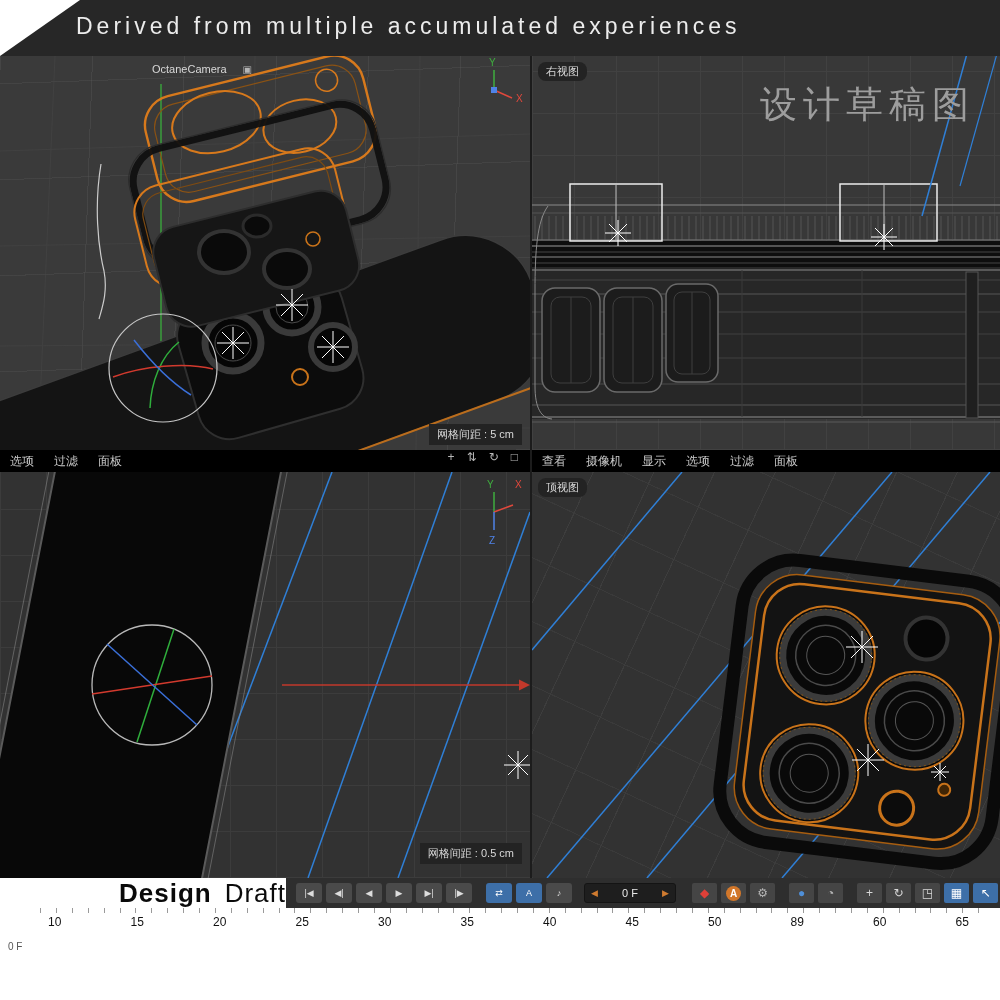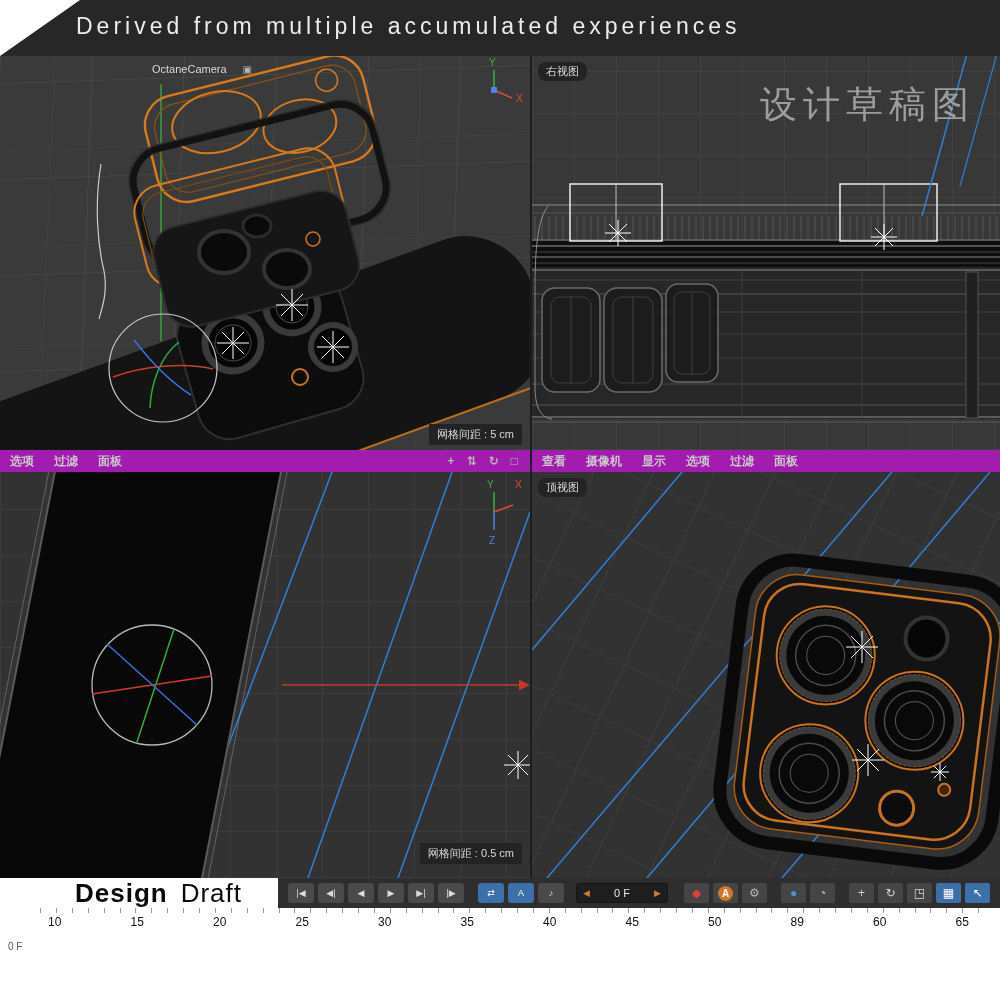--- a/index.html
+++ b/index.html
@@ -32,31 +32,31 @@
 
   .vlabel{position:absolute;left:6px;top:6px;background:#232323;color:#dcdcdc;font-size:11px;
           padding:2px 8px;border-radius:8px;}
   .grid-tag{position:absolute;right:8px;background:#232323;color:#d8d8d8;font-size:11px;padding:3px 8px;}
   .grid-tag.tl{bottom:5px;} .grid-tag.bl{bottom:14px;}
   .cam-label{position:absolute;left:152px;top:7px;color:#d8d8d8;font-size:11px;display:flex;gap:16px;align-items:center;}
   .cam-ico{color:#b5b5b5;font-size:10px;}
   .sketch-title{position:absolute;right:25px;top:24px;font-size:37px;color:#9d9d9d;letter-spacing:6px;}
 
   
-  .menubar{position:absolute;top:450px;height:22px;background:#a21caf;display:flex;align-items:center;
-           font-size:12px;color:#c9c9c9;font-weight:bold;}
+  .menubar{position:absolute;top:450px;height:22px;background:#000000;display:flex;
+           font-size:12px;color:#c9c9c9;}
   .mb-left{left:0;width:530px;} .mb-right{left:532px;width:468px;}
   .mb-item{padding:0 10px;height:22px;line-height:22px;}
   .mb-icons{margin-left:auto;display:flex;gap:12px;padding-right:12px;color:#b7b7b7;font-size:12px;}
 
   
   .footer-bar{position:absolute;left:0;top:878px;width:1000px;height:30px;background:#2e2e2e;
               display:flex;align-items:center;}
   .dd-block{width:300px;height:30px;background:#fff;display:flex;align-items:center;
-            padding-left:75px;box-sizing:border-box;color:#0a0a0a;font-size:26px;line-height:30px;}
+            padding-left:119px;box-sizing:border-box;color:#0a0a0a;font-size:26px;line-height:30px;}
   .dd-bold{font-weight:bold;letter-spacing:1px;}
   .dd-light{font-weight:400;margin-left:13px;letter-spacing:1px;}
   .transport{display:flex;align-items:center;gap:4px;padding-left:10px;flex:1;height:30px;}
   .tbtn{width:26px;height:20px;background:#4a4a4a;border-radius:3px;color:#ddd;font-size:9px;
         display:flex;align-items:center;justify-content:center;}
   .tbtn.blue{background:#3d6fa8;color:#fff;}
   .frame-field{width:92px;height:20px;background:#1e1e1e;border:1px solid #141414;border-radius:3px;
                display:flex;align-items:center;justify-content:space-between;padding:0 6px;
                color:#e8e8e8;font-size:11px;margin-left:8px;box-sizing:border-box;}
   .ff-arrow{color:#cf7b30;font-size:9px;}

